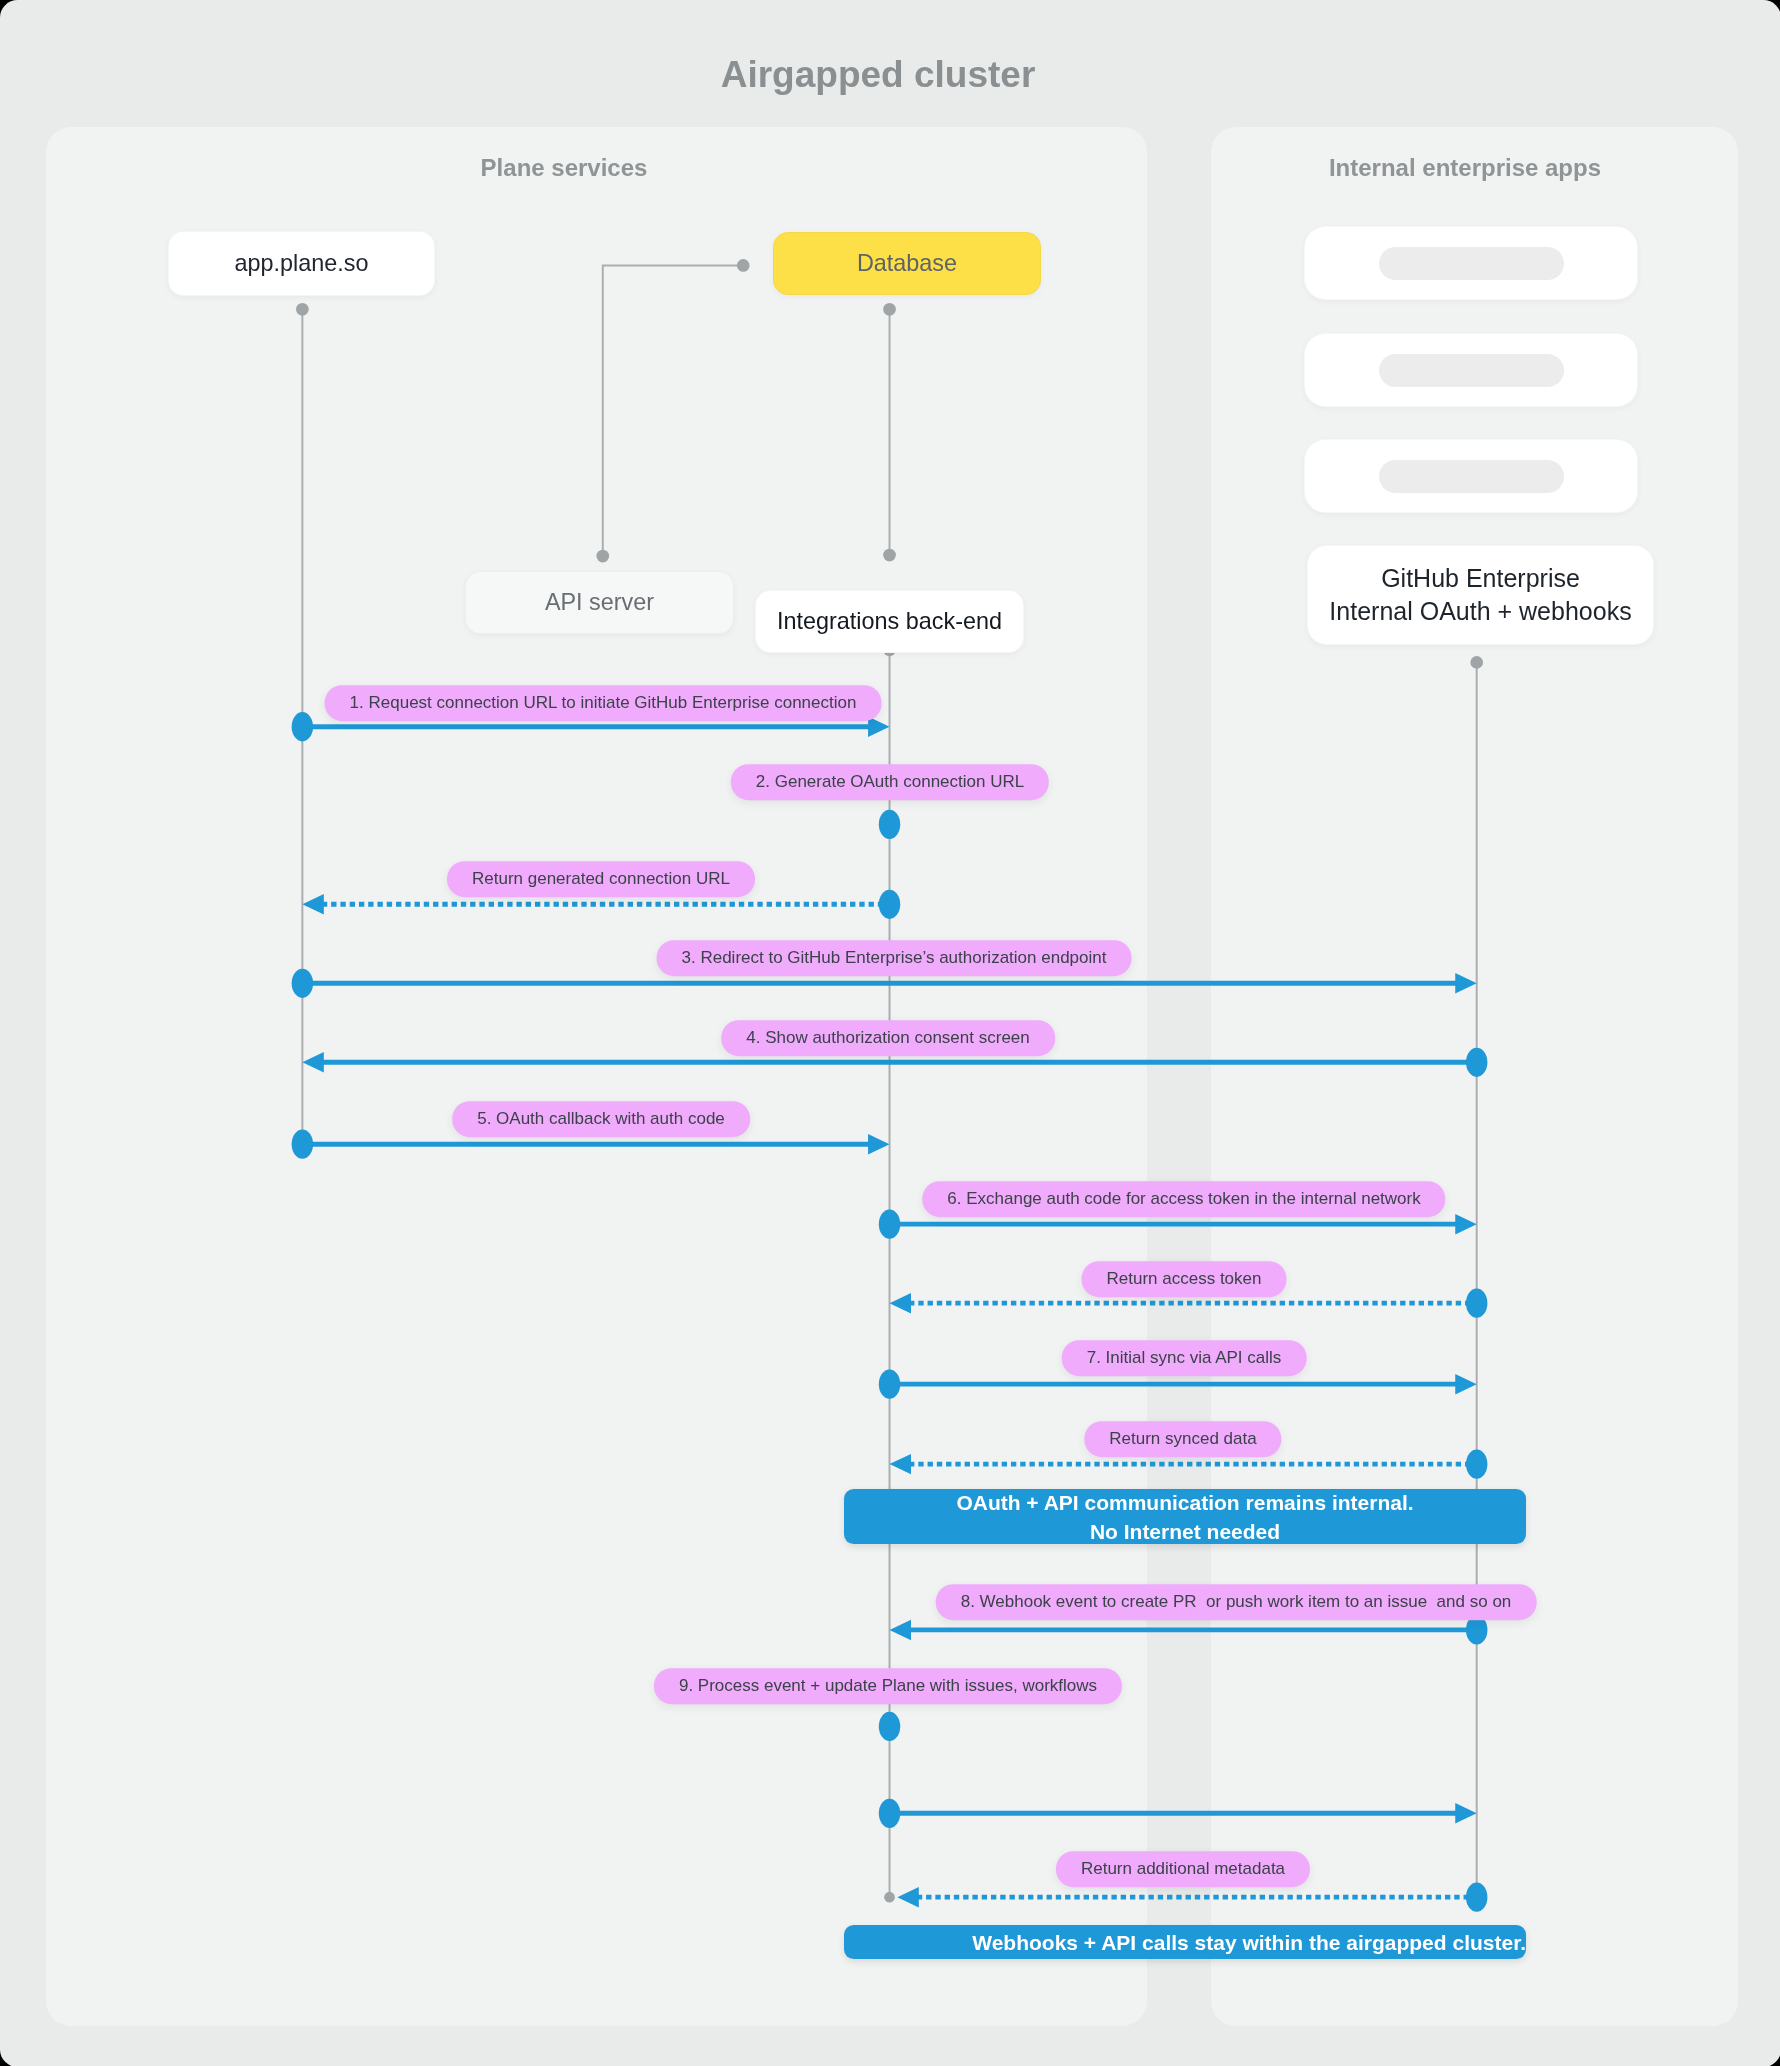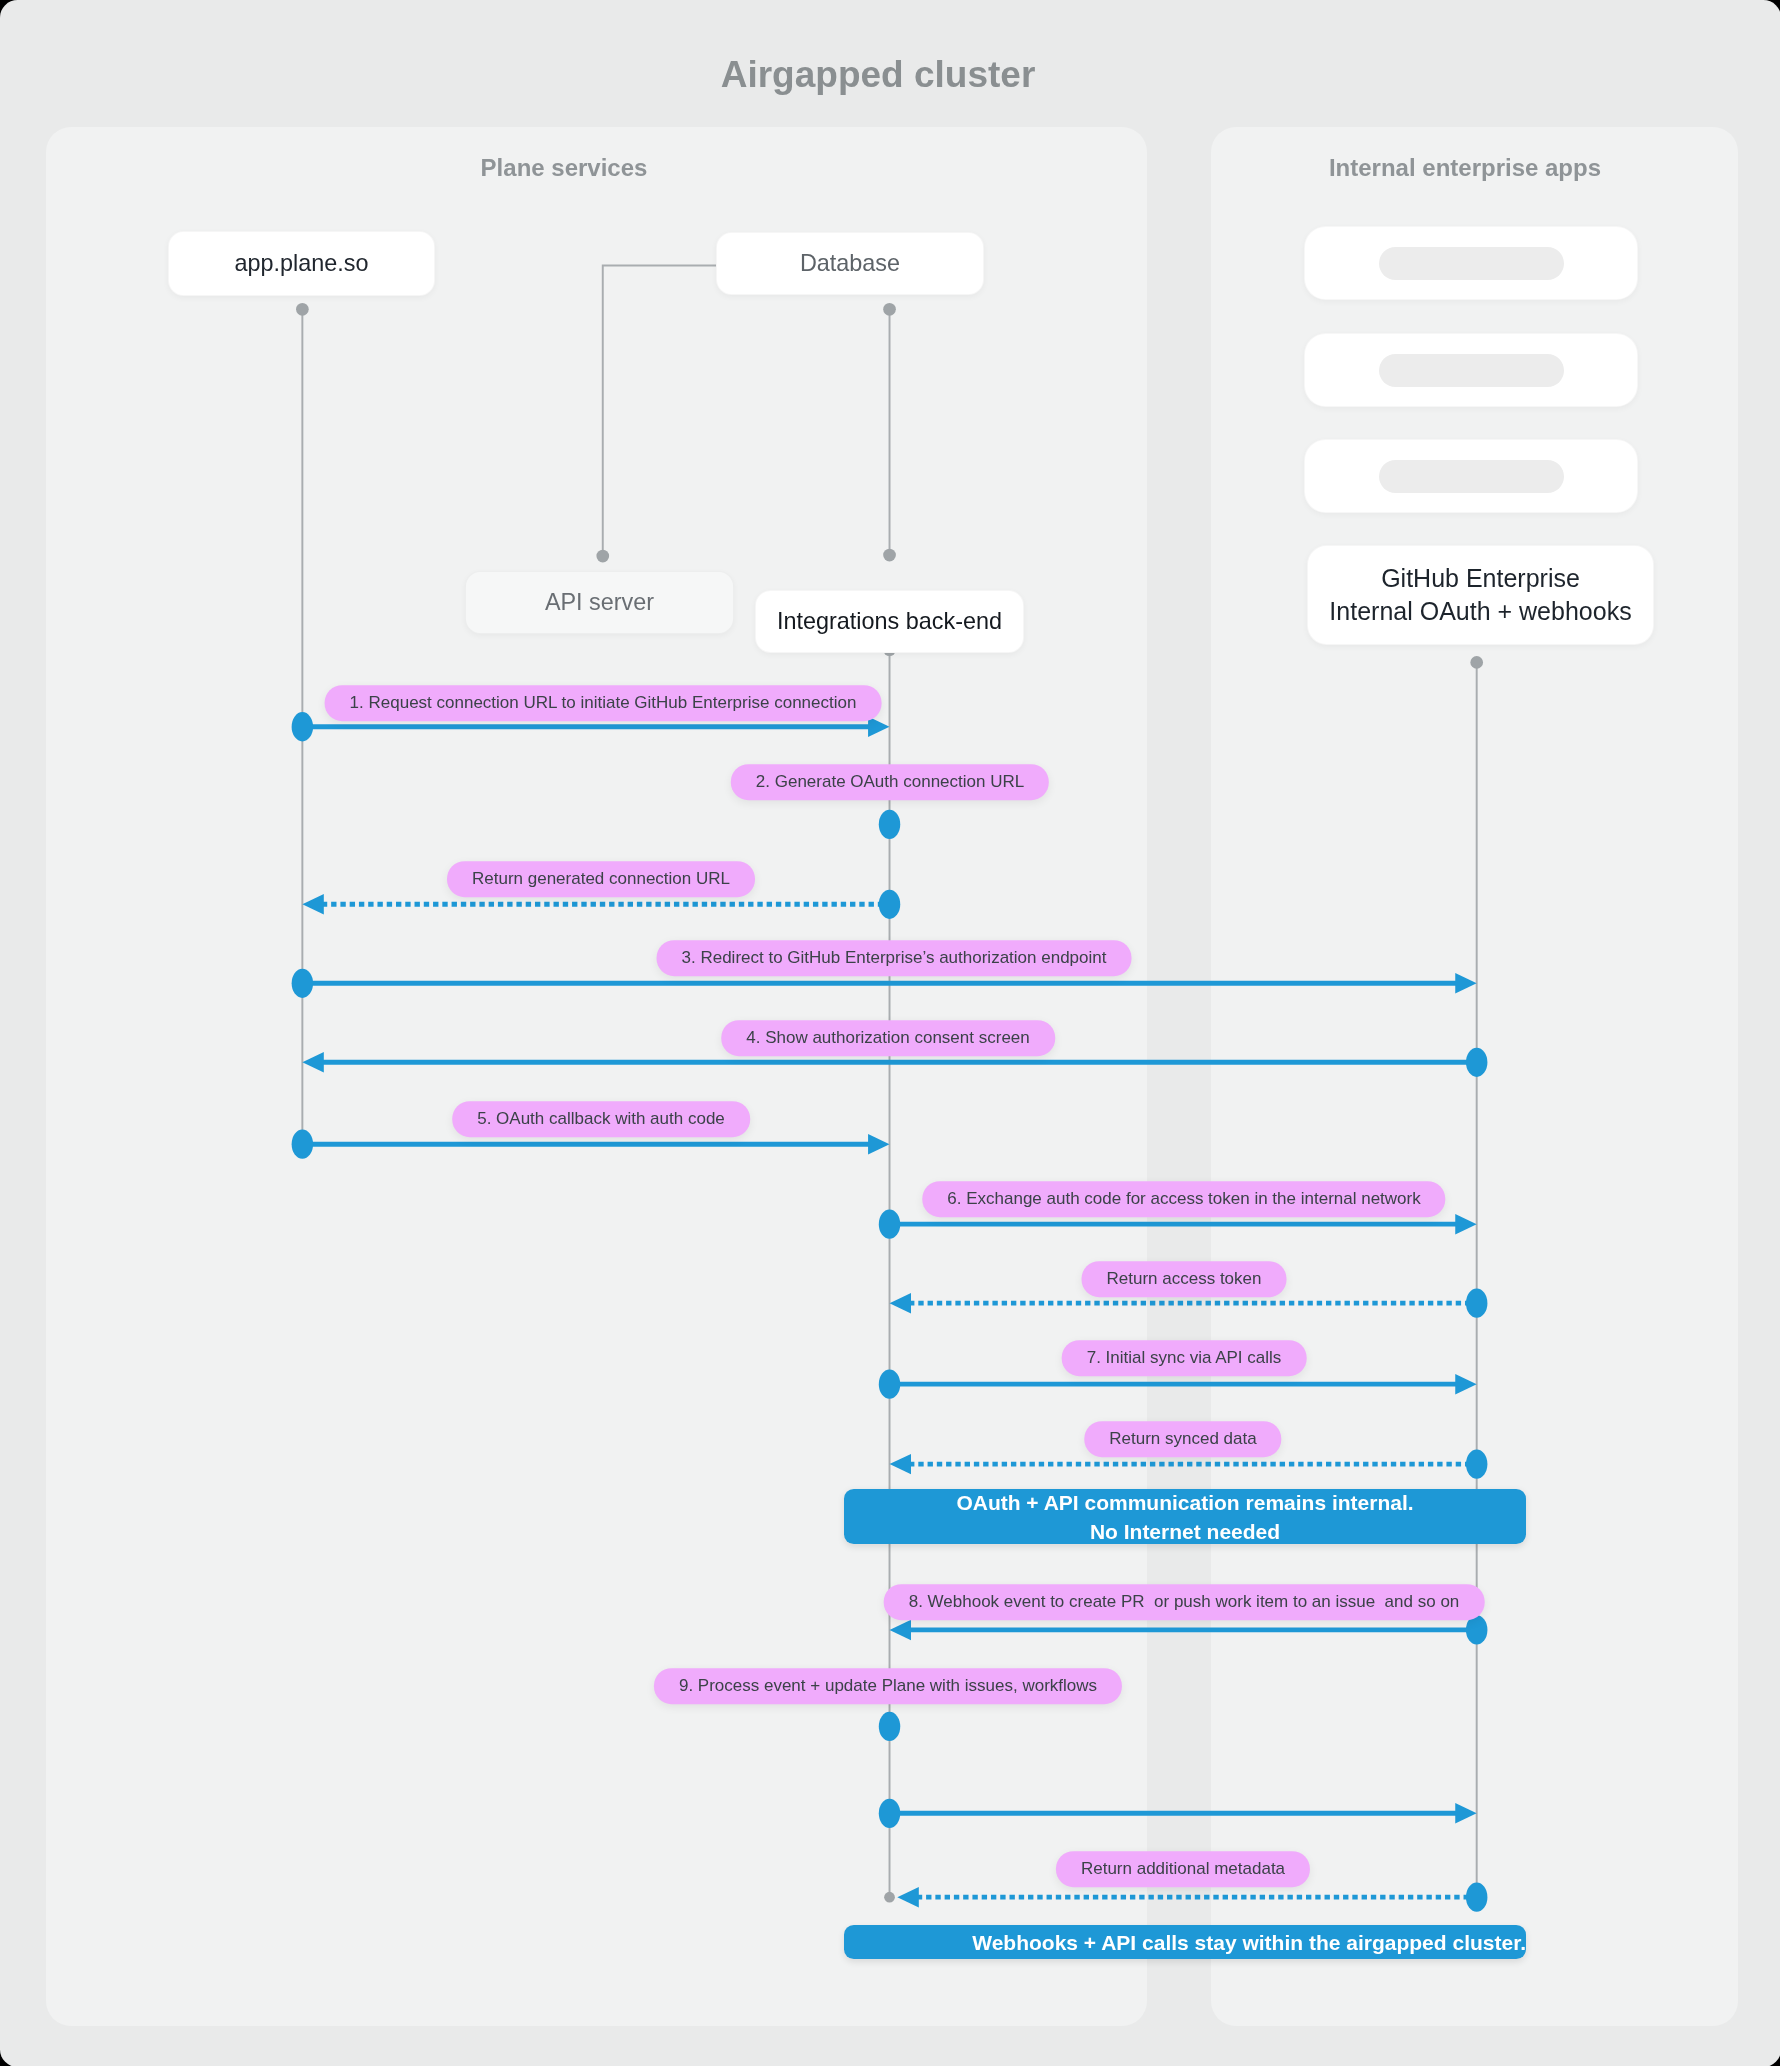--- a/index.html
+++ b/index.html
@@ -21,21 +21,21 @@
   }
   .panel-title-left{left:564px;}
   .panel-title-right{left:1465px;}
   .node{
     position:absolute;display:flex;align-items:center;justify-content:center;
     background:#fff;border:1px solid rgba(0,0,0,0.035);border-radius:15.6px;
     box-shadow:0 2px 5.9px rgba(0,0,0,0.045);
     font-size:23.4px;color:#20262e;text-align:center;box-sizing:border-box;white-space:nowrap;
   }
   .node-app{left:168px;top:231px;width:267px;height:65px;}
-  .node-database{left:716px;top:232px;width:268px;height:63px;background:#ffffff;color:#5d6368;}
+  .node-database{left:773px;top:232px;width:268px;height:63px;background:#fde047;color:#5d6368;}
   .node-api{left:465px;top:571px;width:269px;height:63px;background:#f6f7f7;color:#696e73;}
   .node-integrations{left:755px;top:590px;width:269px;height:63px;color:#14191f;}
   .node-github{left:1307px;top:545px;width:347px;height:100px;border-radius:19.5px;
     flex-direction:column;font-size:25px;line-height:33px;color:#1d242c;}
   .skeleton-card{
     position:absolute;left:1304px;width:332px;height:72px;background:#fff;
     border:1px solid rgba(0,0,0,0.03);border-radius:21.5px;box-shadow:0 2px 5.9px rgba(0,0,0,0.04);
     display:flex;align-items:center;justify-content:center;
   }
   .skeleton-pill{width:185px;height:33px;border-radius:16.6px;background:#ececec;}
@@ -202,21 +202,21 @@
   <div class="msg-label" style="left:603px;top:703px">1. Request connection URL to initiate GitHub Enterprise connection</div>
   <div class="msg-label" style="left:890px;top:782px">2. Generate OAuth connection URL</div>
   <div class="msg-label" style="left:601px;top:879px">Return generated connection URL</div>
   <div class="msg-label" style="left:894px;top:958px">3. Redirect to GitHub Enterprise’s authorization endpoint</div>
   <div class="msg-label" style="left:888px;top:1038px">4. Show authorization consent screen</div>
   <div class="msg-label" style="left:601px;top:1119px">5. OAuth callback with auth code</div>
   <div class="msg-label" style="left:1184px;top:1199px">6. Exchange auth code for access token in the internal network</div>
   <div class="msg-label" style="left:1184px;top:1279px">Return access token</div>
   <div class="msg-label" style="left:1184px;top:1358px">7. Initial sync via API calls</div>
   <div class="msg-label" style="left:1183px;top:1439px">Return synced data</div>
-  <div class="msg-label" style="left:1184px;top:1602px">8. Webhook event to create PR  or push work item to an issue  and so on</div>
+  <div class="msg-label" style="left:1236px;top:1602px">8. Webhook event to create PR  or push work item to an issue  and so on</div>
   <div class="msg-label" style="left:888px;top:1686px">9. Process event + update Plane with issues, workflows</div>
   <div class="msg-label" style="left:1183px;top:1869px">Return additional metadata</div>
 
   <div class="banner banner-1">
     <span>OAuth + API communication remains internal.</span>
     <span>No Internet needed</span>
   </div>
   <div class="banner banner-2">
     <span>Webhooks + API calls stay within the airgapped cluster.</span>
   </div>

